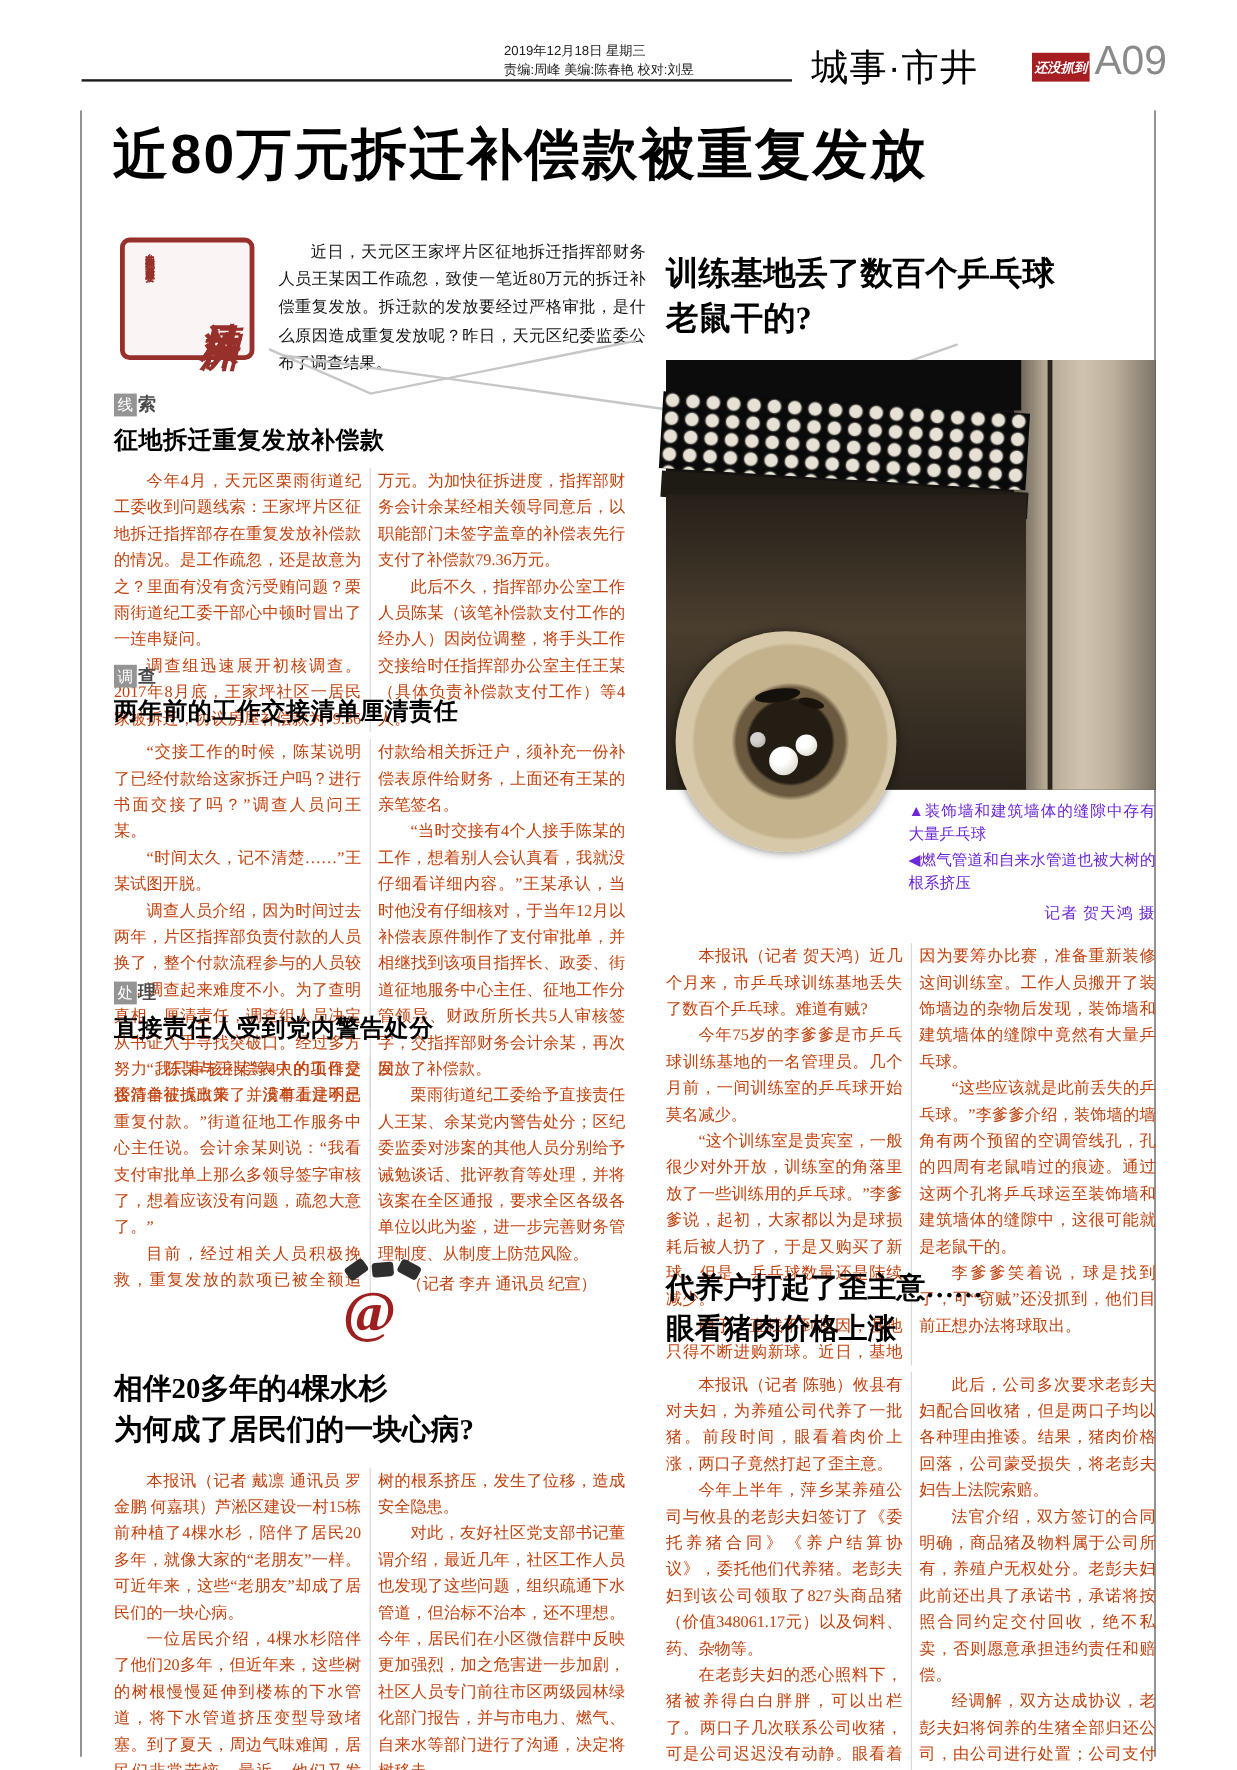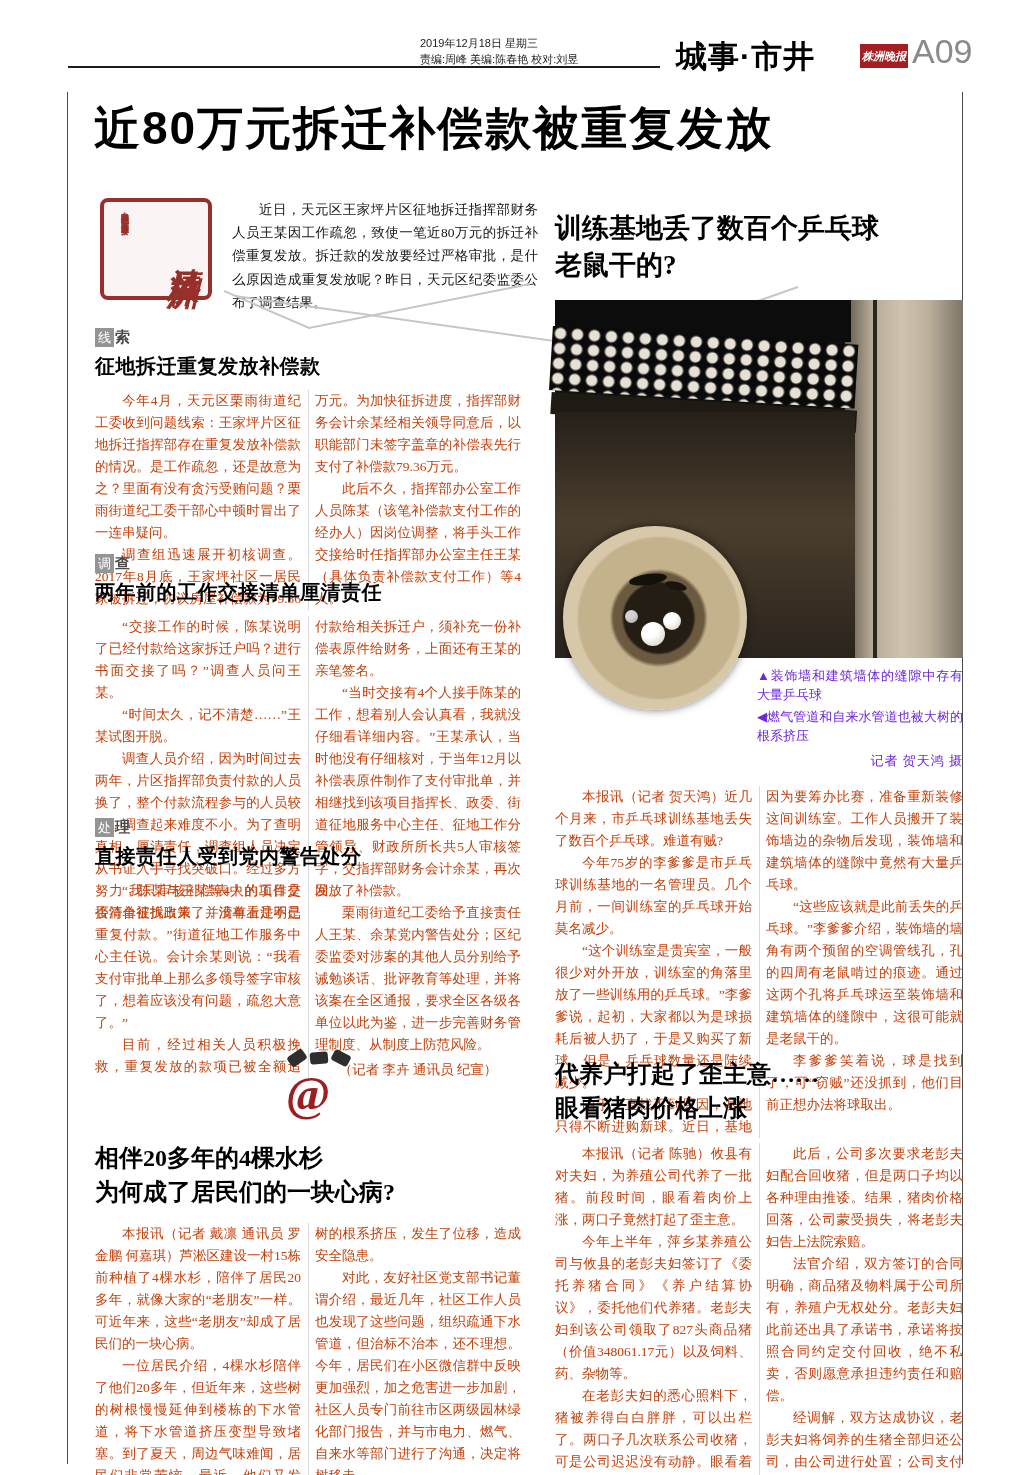--- a/index.html
+++ b/index.html
@@ -10,21 +10,21 @@
   }
 
   
   .rule-top   { position:absolute; left:68px;  top:66px;  width:592px; height:2px; background:#1c1c1c; }
   .rule-left  { position:absolute; left:67px;  top:92px;  width:1px; height:1372px; background:#4a4a4a; }
   .rule-right { position:absolute; left:962px; top:92px;  width:1px; height:1372px; background:#4a4a4a; }
 
   
   .header-meta { position:absolute; left:420px; top:36px; width:240px; 
                  font-size:11px; line-height:1.45; color:#222; }
-  .sec-name  { position:absolute; left:676px; top:36px; font-size:31px; font-weight:bold; letter-spacing:1px; color:#000; }
+  .sec-name  { position:absolute; left:676px; top:36px; font-size:31px; font-weight:normal; letter-spacing:1px; color:#000; }
   .masthead  { position:absolute; left:860px; top:44px; width:48px; height:24px; background:#a61d22;
                color:#fff; font-size:11px; font-weight:bold; font-style:italic;
                display:flex; align-items:center; justify-content:center; white-space:nowrap; }
   .page-no   { position:absolute; left:912px; top:32px; font-size:34px; color:#8a8a8a; font-weight:400; }
 
   
   .headline { position:absolute; left:94px; top:98px; width:750px; font-size:46px; font-weight:900;
               letter-spacing:2px; color:#000; white-space:nowrap; }
 
   
@@ -118,21 +118,21 @@
 
 <div class="rule-top"></div>
 <div class="rule-left"></div>
 <div class="rule-right"></div>
 
 <div class="header-meta">
   <div>2019年12月18日 星期三</div>
   <div>责编:周峰 美编:陈春艳 校对:刘昱</div>
 </div>
 <div class="sec-name">城事·市井</div>
-<div class="masthead">株洲晚报</div>
+<div class="masthead">还没抓到</div>
 <div class="page-no">A09</div>
 
 <h1 class="headline">近80万元拆迁补偿款被重复发放</h1>
 
 <div class="lead-intro-wrap">
   <div class="seal">
     <div class="seal-side">
       <span>中共株洲市纪委</span>
       <span>株洲市监察委</span>
     </div>

